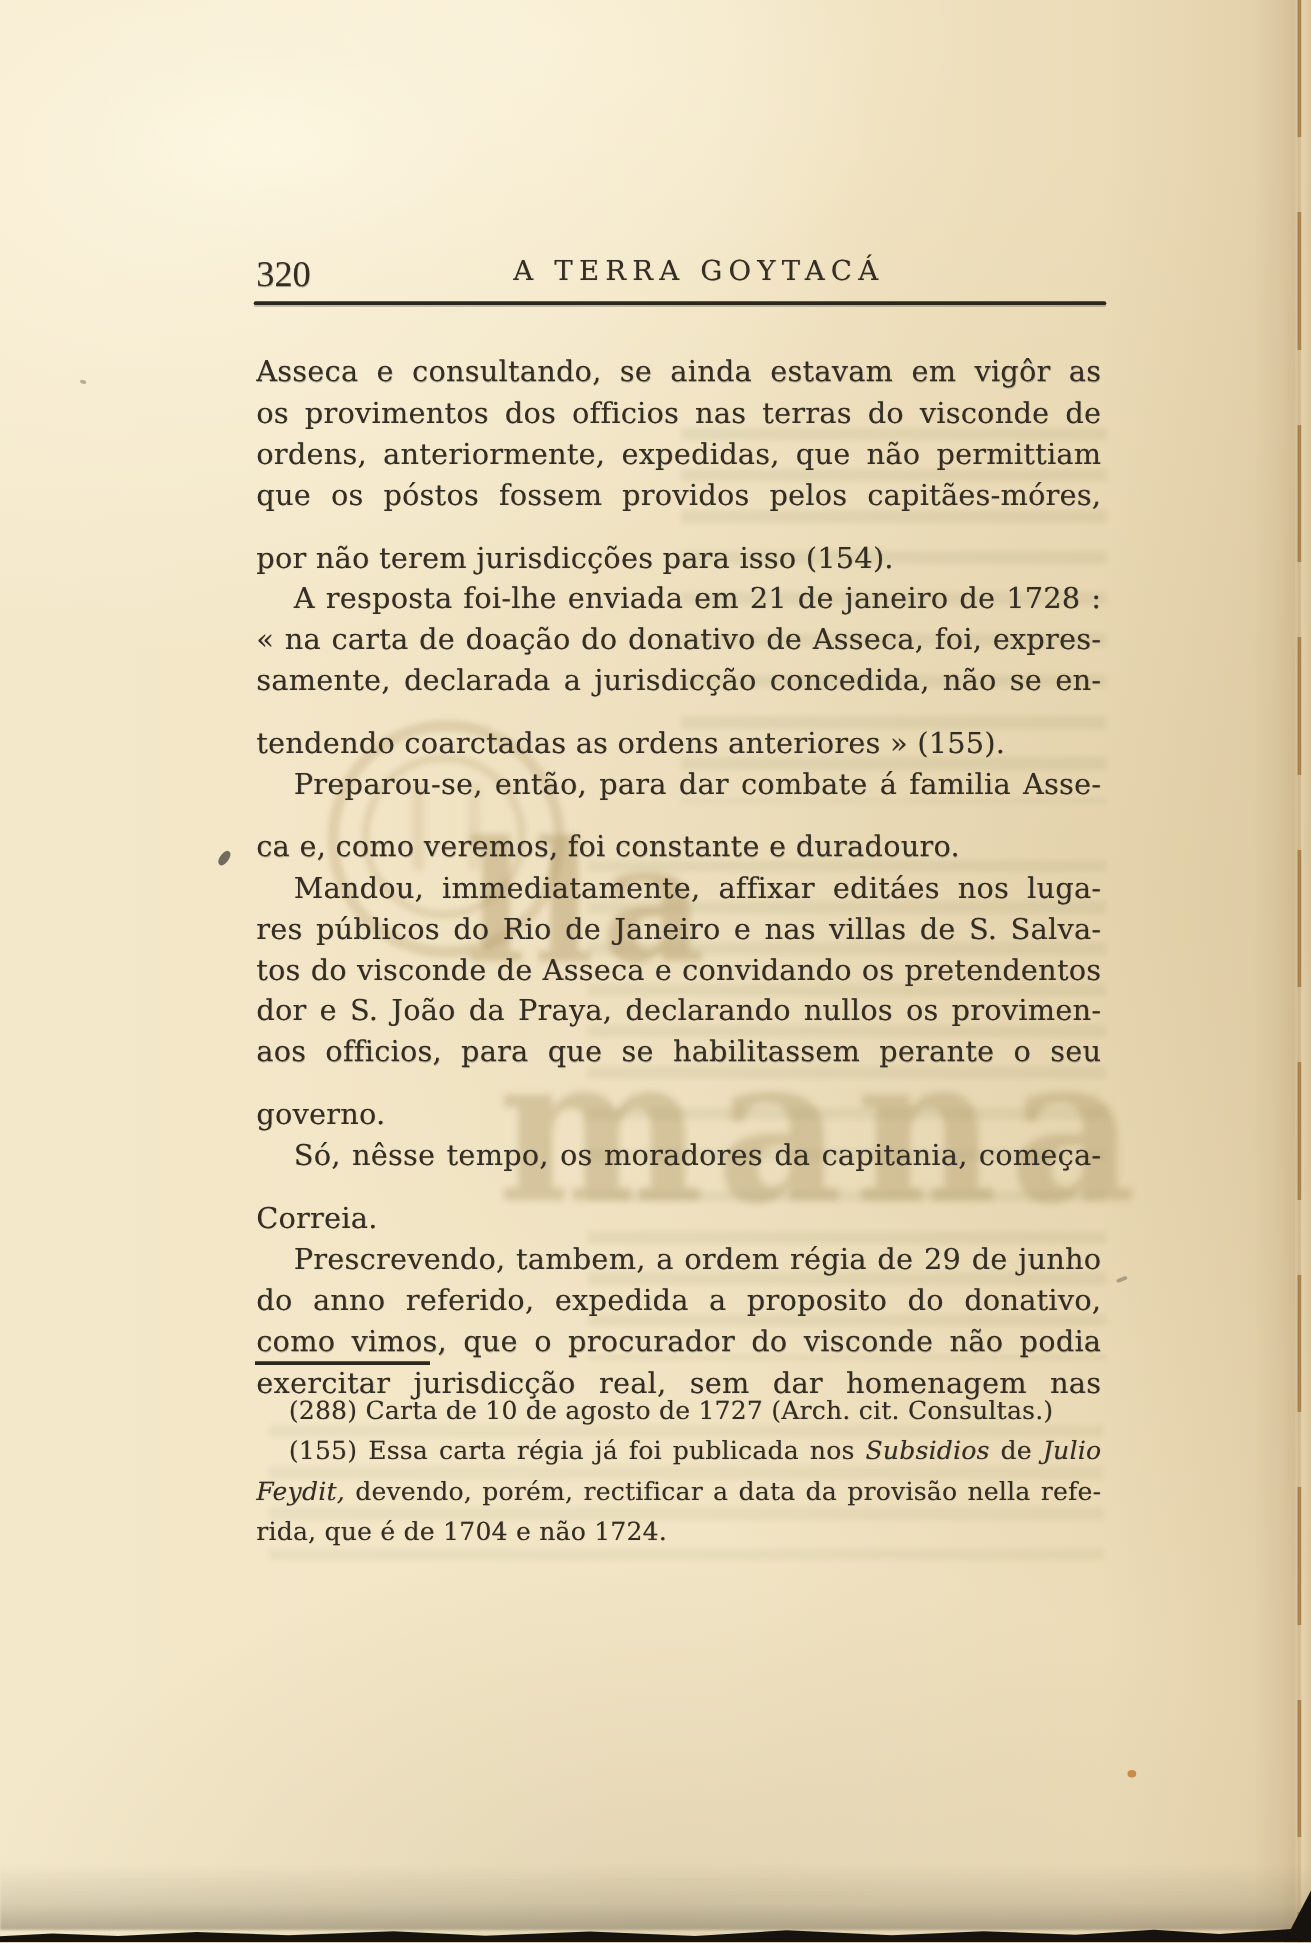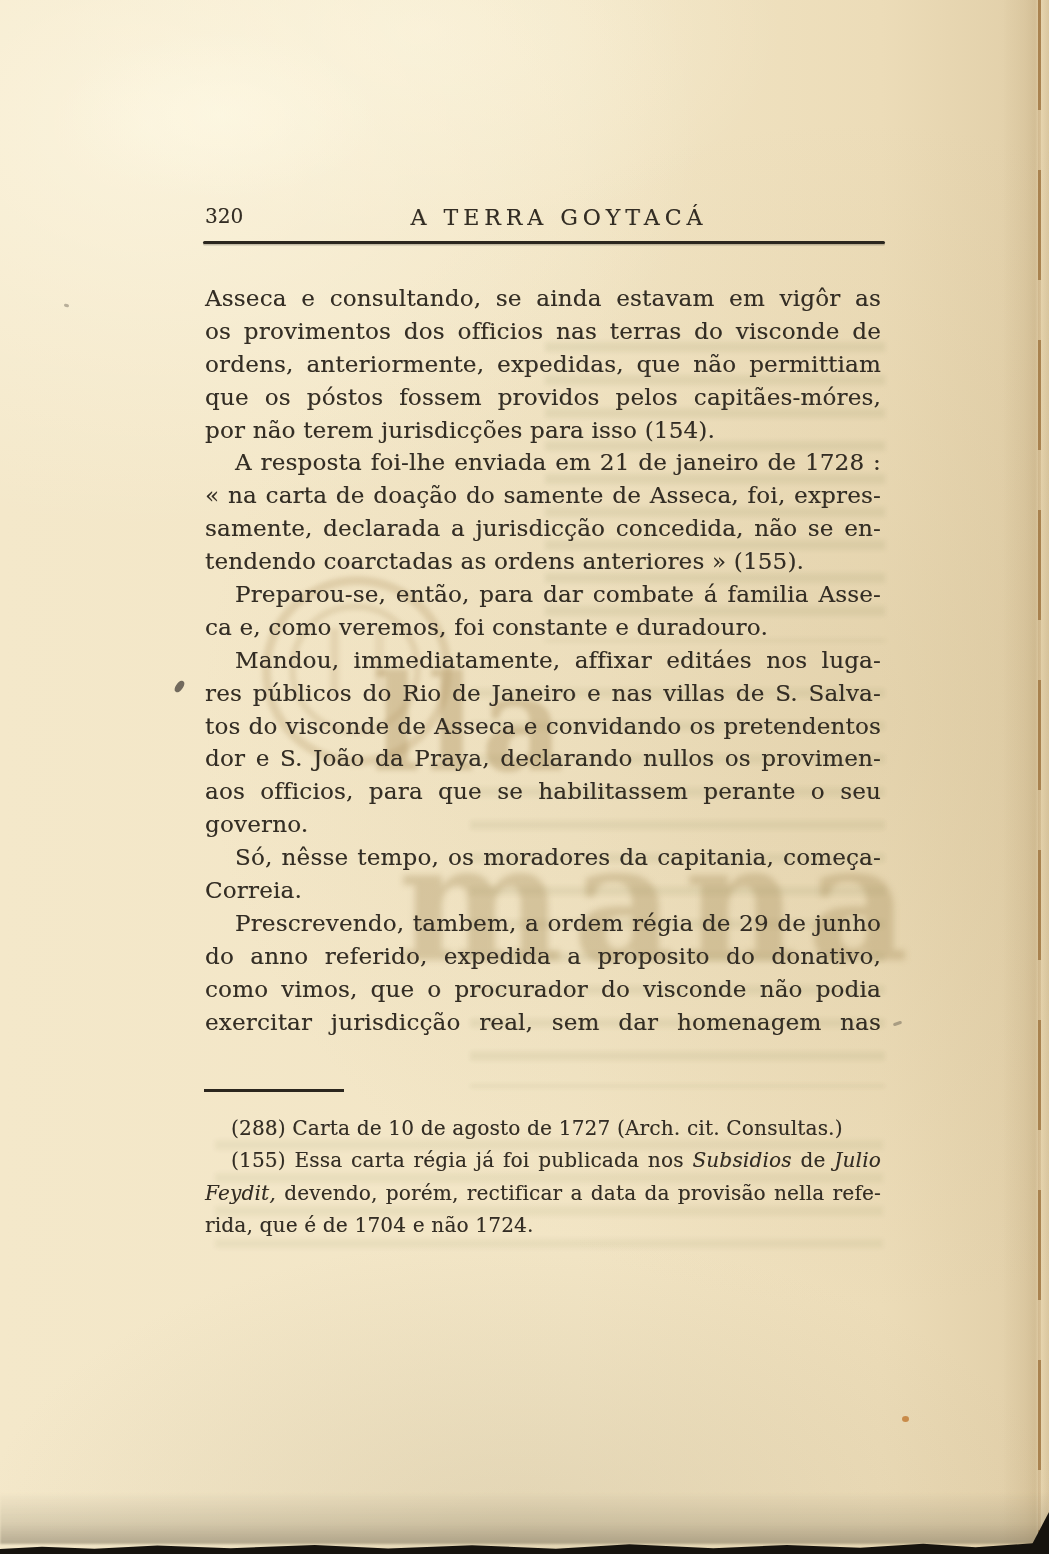--- a/index.html
+++ b/index.html
@@ -44,29 +44,29 @@
     position:absolute;
     background:repeating-linear-gradient(180deg, rgba(138,142,92,0.12) 0 10px, rgba(138,142,92,0.0) 10px 33px);
     filter:blur(2.2px);
   }
   .ghost-lines.g1{left:545px;top:342px;width:340px;height:300px;}
   .ghost-lines.g2{left:470px;top:688px;width:415px;height:400px;opacity:.9;}
   .ghost-lines.g3{left:215px;top:1140px;width:668px;height:108px;opacity:.8;}
   
   .content{position:absolute;left:205px;top:0;width:676px;color:#332d24;}
   .ink{text-shadow:0.3px 0.3px 0.6px rgba(48,42,32,0.40);}
-  .pagenum{position:absolute;left:0;top:204px;font-size:20px;}
+  .pagenum{position:absolute;left:0;top:204px;font-size:29px;font-family:Liberation Serif, serif;}
   .running-title{position:absolute;left:16px;top:205px;width:100%;text-align:center;
     font-size:22px;letter-spacing:5px;}
   .header-rule{position:absolute;left:-2px;top:241px;width:682px;height:3px;
     background:#2b261e;border-radius:2px;box-shadow:0 1.5px 0 rgba(43,38,30,0.25);}
   #body-text{position:absolute;left:0;top:282px;width:676px;font-size:23px;letter-spacing:0.2px;}
   .bline{height:32.9px;line-height:32.9px;white-space:nowrap;
     text-align:justify;text-align-last:justify;}
-  .bline.end{text-align-last:left;}
+  .bline.end{text-align-last:left;margin-top:17px;}
   .bline.ind{text-indent:30px;}
   .footnote-rule{position:absolute;left:-1px;top:1089px;width:140px;height:3px;background:#2b261e;}
   #footnotes{position:absolute;left:0;top:1112px;width:676px;font-size:20px;letter-spacing:0.2px;}
   .fline{height:32.4px;line-height:32.4px;white-space:nowrap;
     text-align:justify;text-align-last:justify;}
   .fline.end{text-align-last:left;}
   .fline.ind{text-indent:26px;}
   .it{font-style:italic;}
   
   .speck{position:absolute;}
@@ -118,21 +118,21 @@
     <div id="body-text">
         <div>
           <div class="bline">Asseca e consultando, se ainda estavam em vigôr as</div>
           <div class="bline">os provimentos dos officios nas terras do visconde de</div>
           <div class="bline">ordens, anteriormente, expedidas, que não permittiam</div>
           <div class="bline">que os póstos fossem providos pelos capitães-móres,</div>
           <div class="bline end">por não terem jurisdicções para isso (154).</div>
         </div>
         <div>
           <div class="bline ind">A resposta foi-lhe enviada em 21 de janeiro de 1728 :</div>
-          <div class="bline">« na carta de doação do samente de Asseca, foi, expres-</div>
+          <div class="bline">« na carta de doação do donativo de Asseca, foi, expres-</div>
           <div class="bline">samente, declarada a jurisdicção concedida, não se en-</div>
           <div class="bline end">tendendo coarctadas as ordens anteriores » (155).</div>
         </div>
         <div>
           <div class="bline ind">Preparou-se, então, para dar combate á familia Asse-</div>
           <div class="bline end">ca e, como veremos, foi constante e duradouro.</div>
         </div>
         <div>
           <div class="bline ind">Mandou, immediatamente, affixar editáes nos luga-</div>
           <div class="bline">res públicos do Rio de Janeiro e nas villas de S. Salva-</div>

